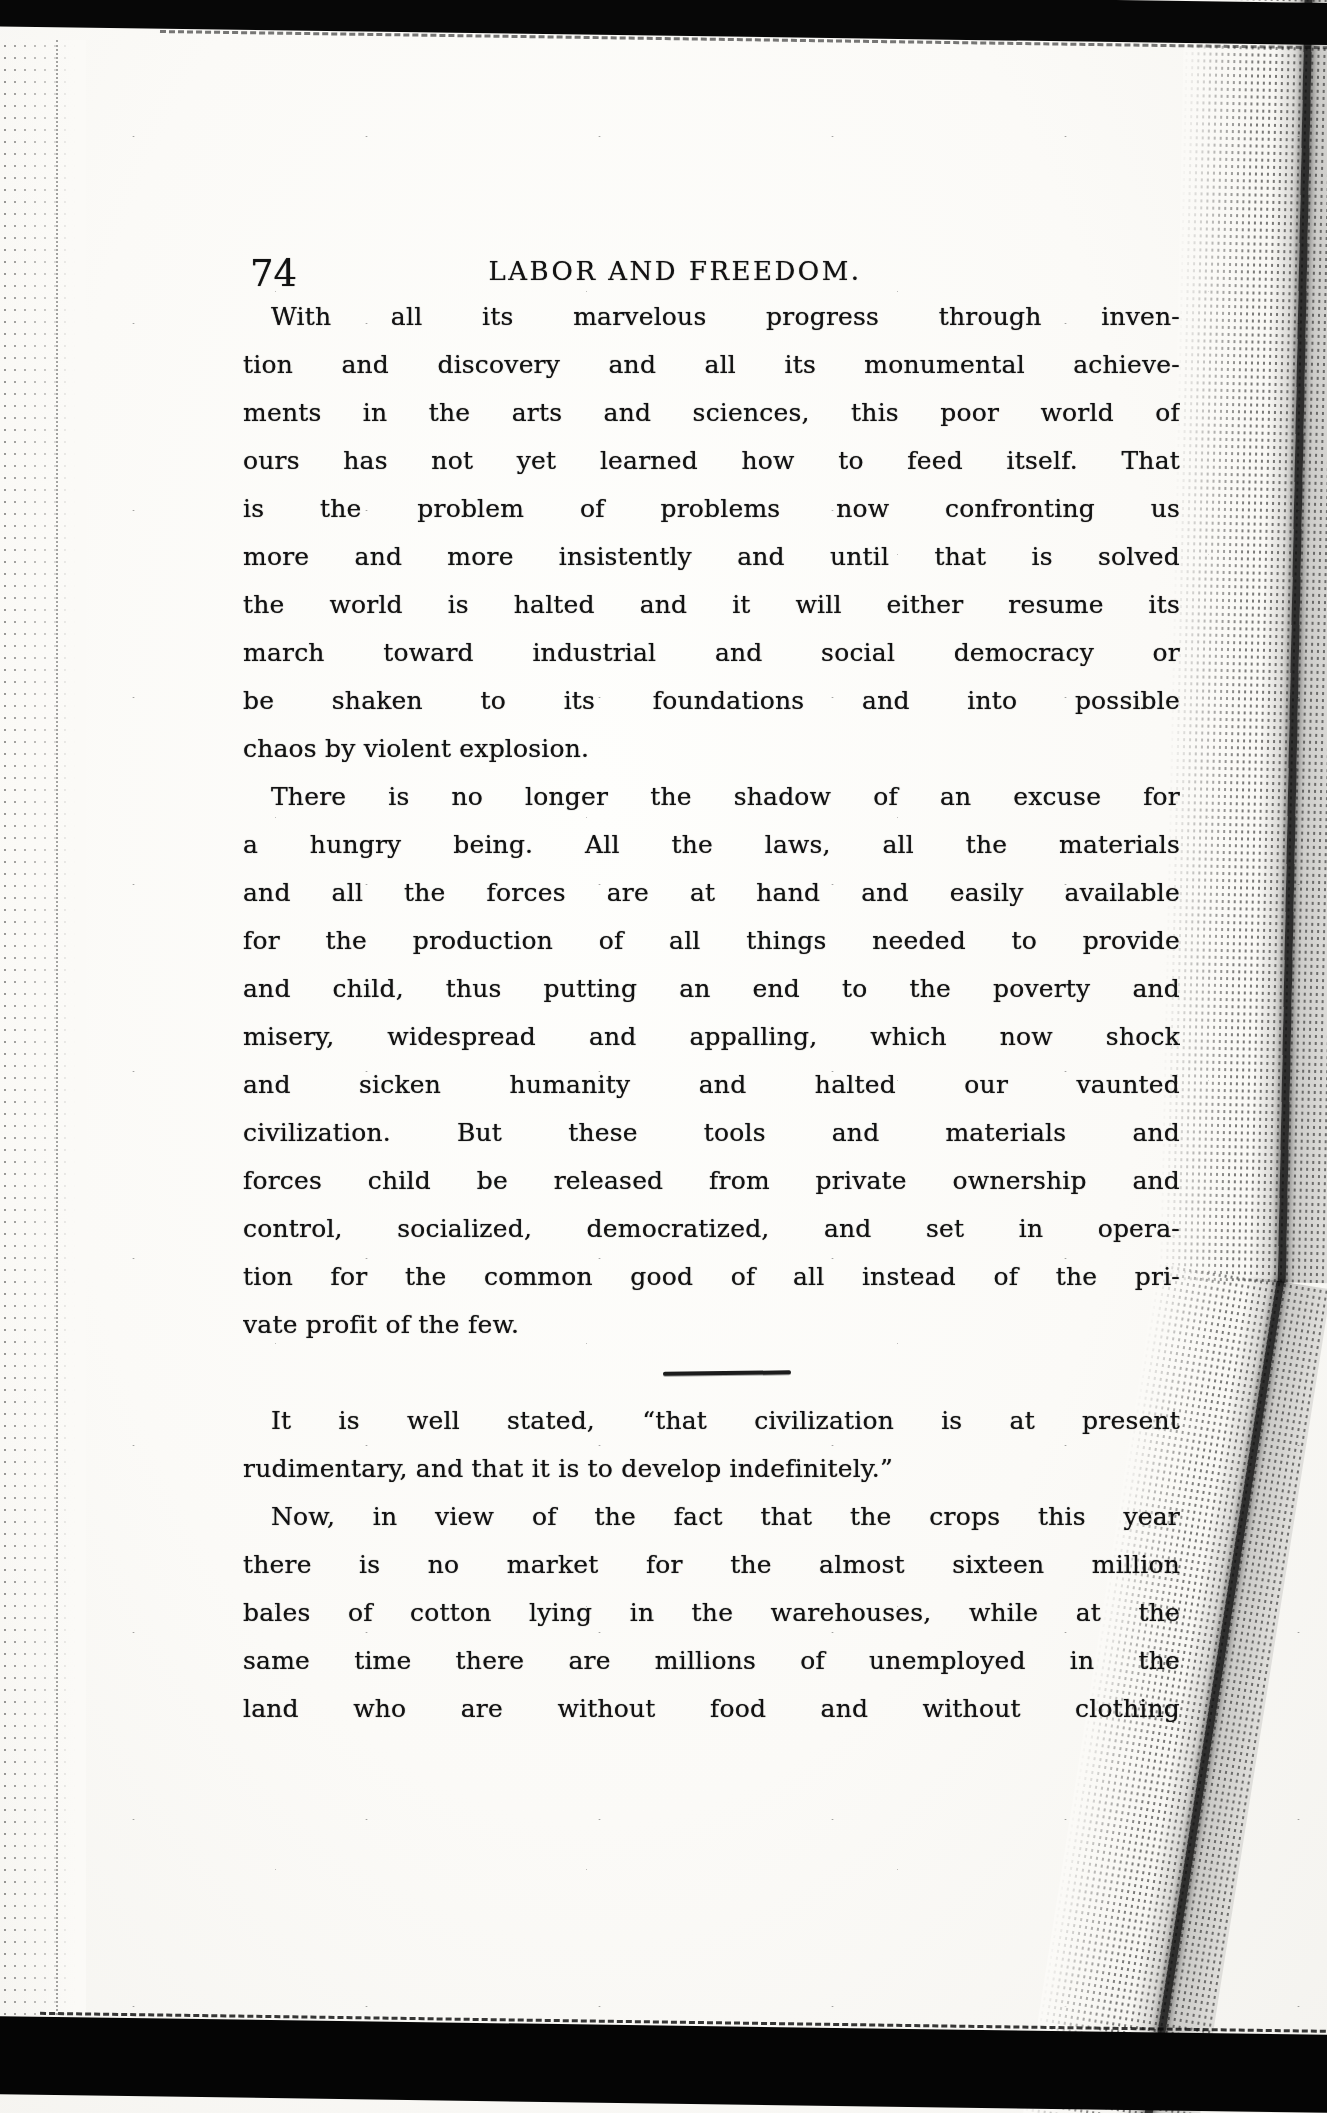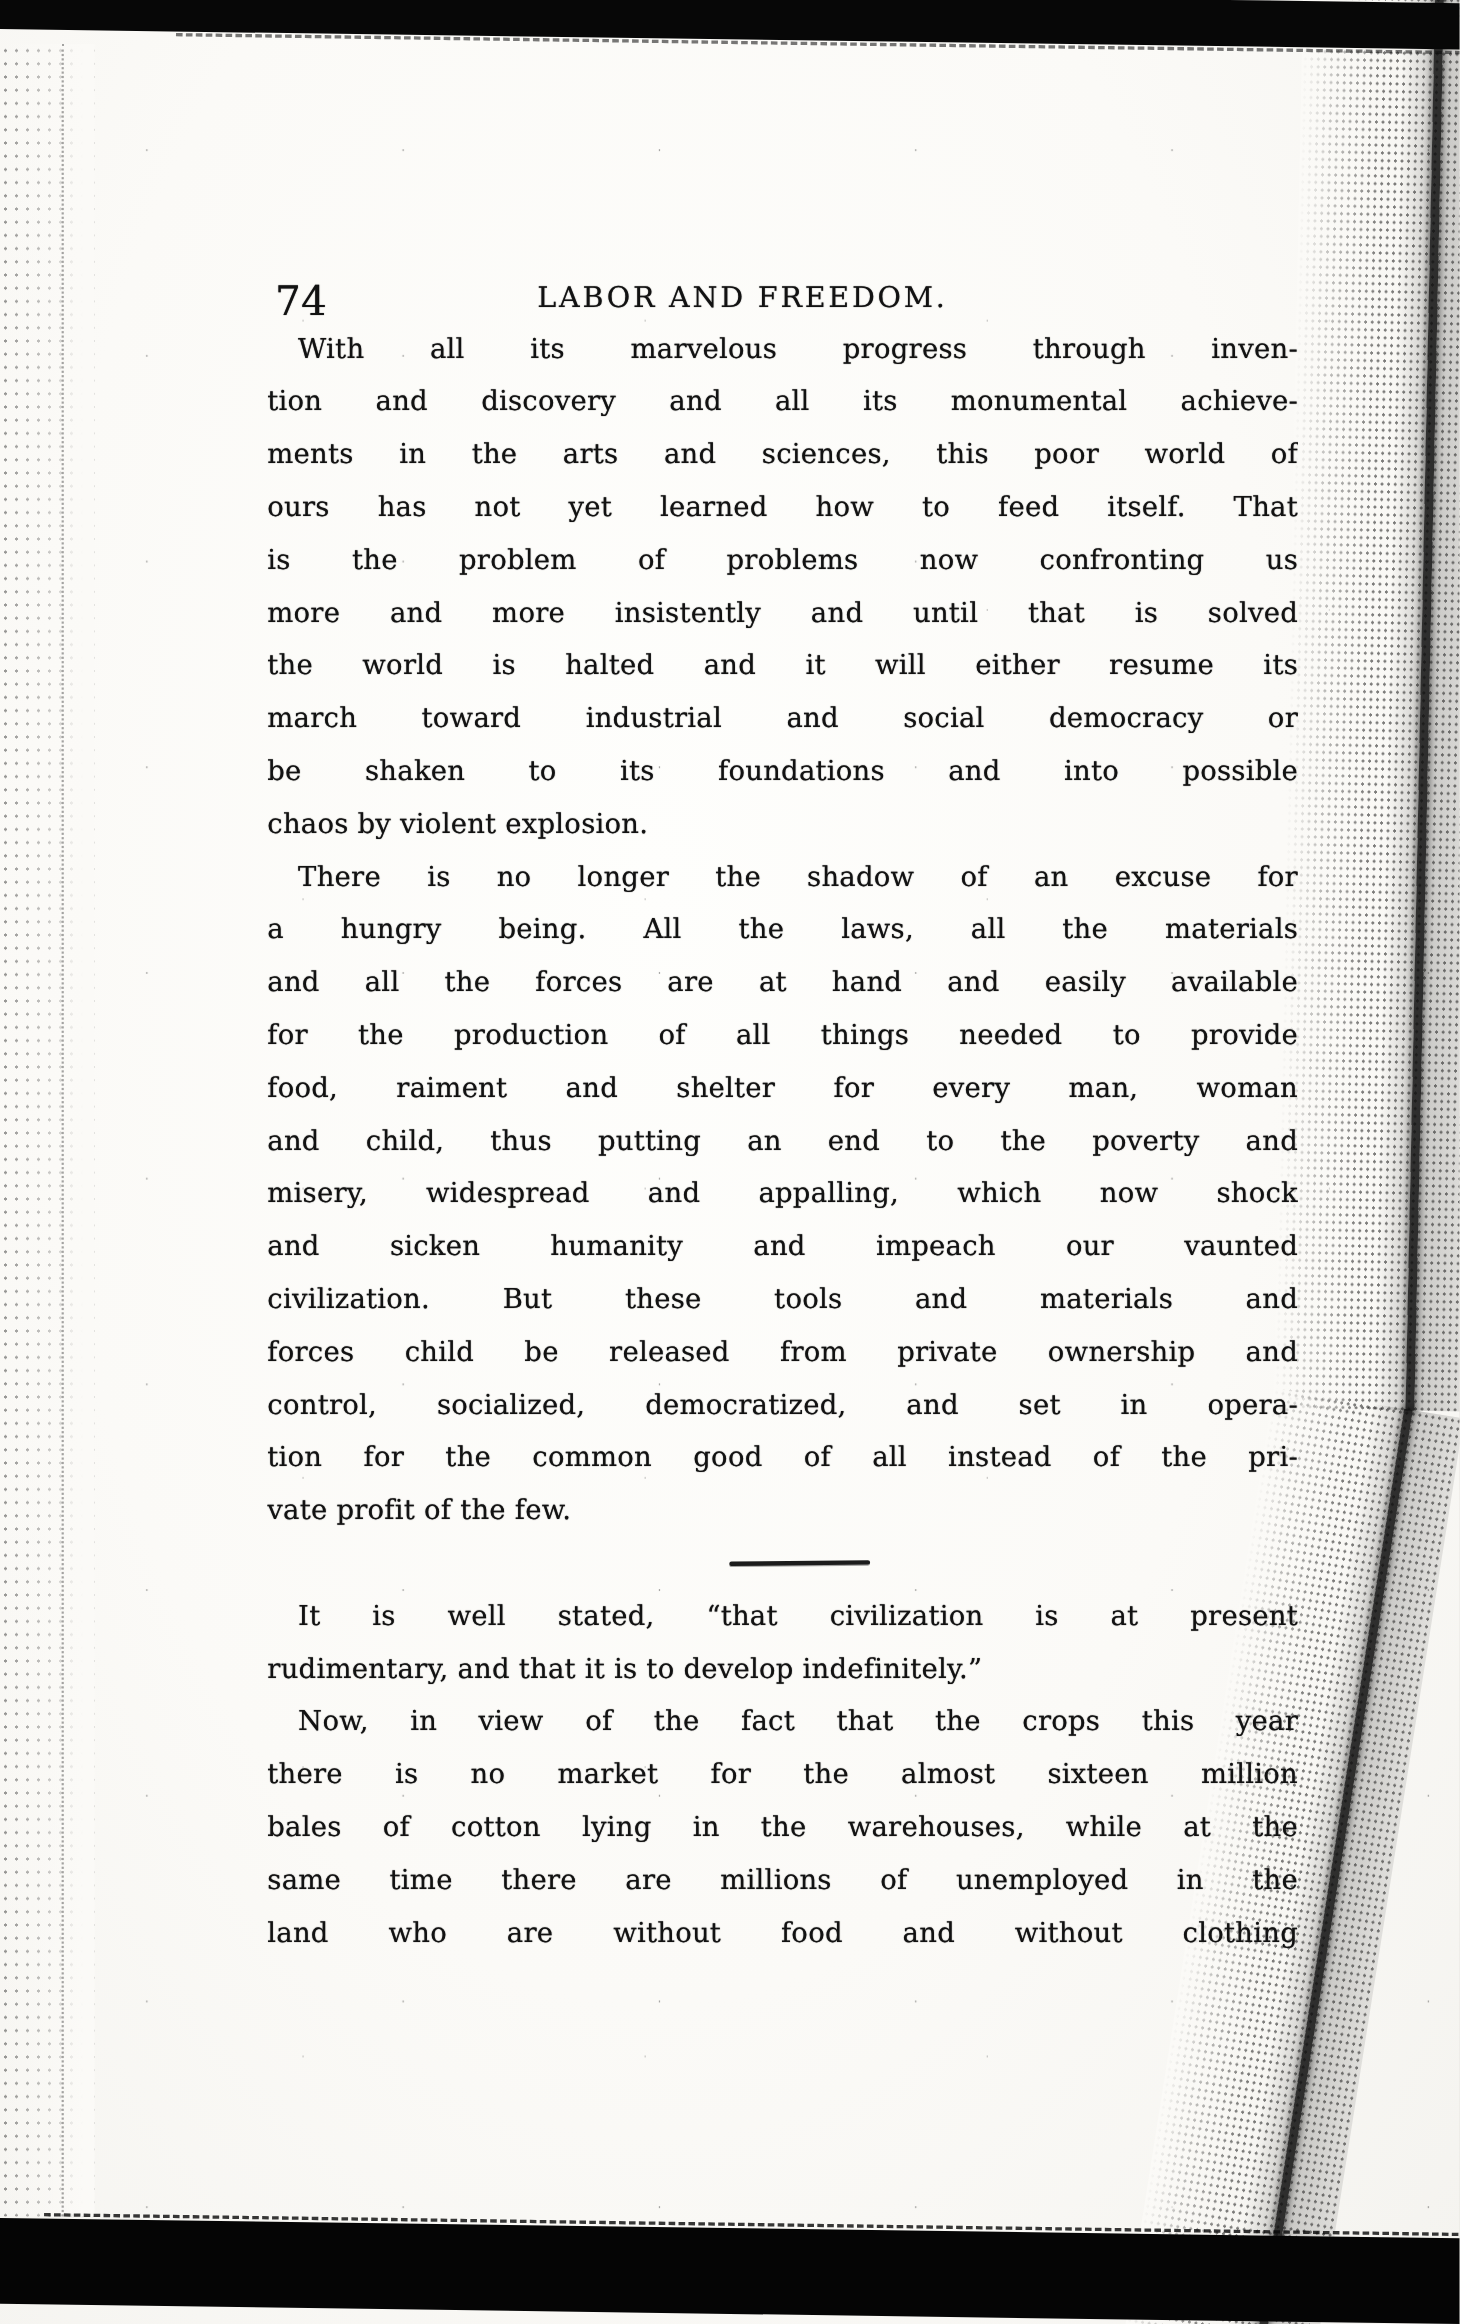--- a/index.html
+++ b/index.html
@@ -139,24 +139,23 @@
       <div class="tline">is the problem of problems now confronting us</div>
       <div class="tline">more and more insistently and until that is solved</div>
       <div class="tline">the world is halted and it will either resume its</div>
       <div class="tline">march toward industrial and social democracy or</div>
       <div class="tline">be shaken to its foundations and into possible</div>
       <div class="tline last">chaos by violent explosion.</div>
       <div class="tline indent">There is no longer the shadow of an excuse for</div>
       <div class="tline">a hungry being. All the laws, all the materials</div>
       <div class="tline">and all the forces are at hand and easily available</div>
       <div class="tline">for the production of all things needed to provide</div>
-      <div class="tline">food, raiment and shelter for every man, woman</div>
       <div class="tline">and child, thus putting an end to the poverty and</div>
       <div class="tline">misery, widespread and appalling, which now shock</div>
-      <div class="tline">and sicken humanity and impeach our vaunted</div>
+      <div class="tline">and sicken humanity and halted our vaunted</div>
       <div class="tline">civilization. But these tools and materials and</div>
       <div class="tline">forces child be released from private ownership and</div>
       <div class="tline">control, socialized, democratized, and set in opera-</div>
       <div class="tline">tion for the common good of all instead of the pri-</div>
       <div class="tline last">vate profit of the few.</div>
       <div class="sep-slot">
         <div class="sep-bar"></div>
       </div>
       <div class="tline indent">It is well stated, “that civilization is at present</div>
       <div class="tline last">rudimentary, and that it is to develop indefinitely.”</div>

